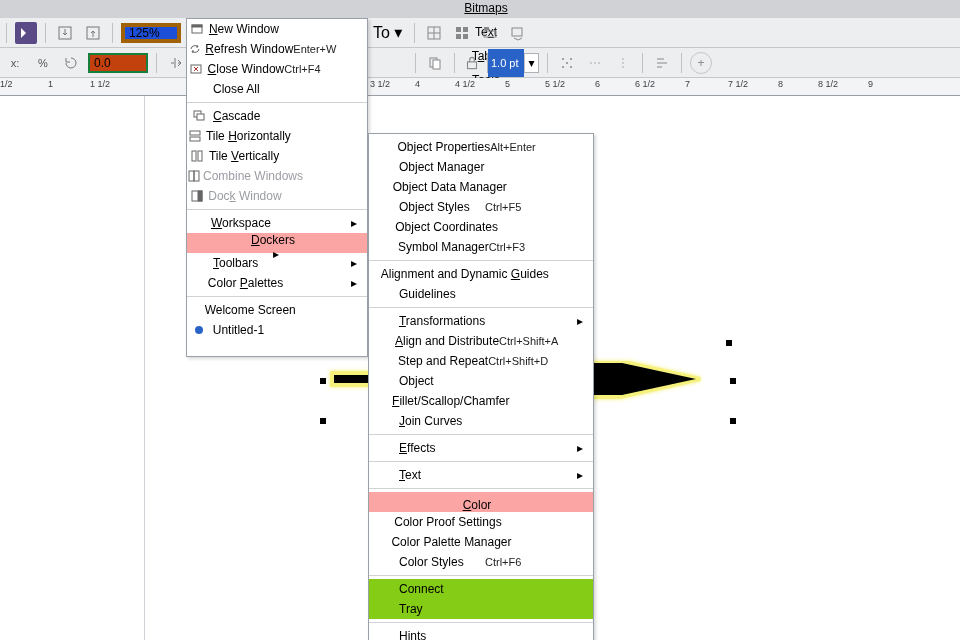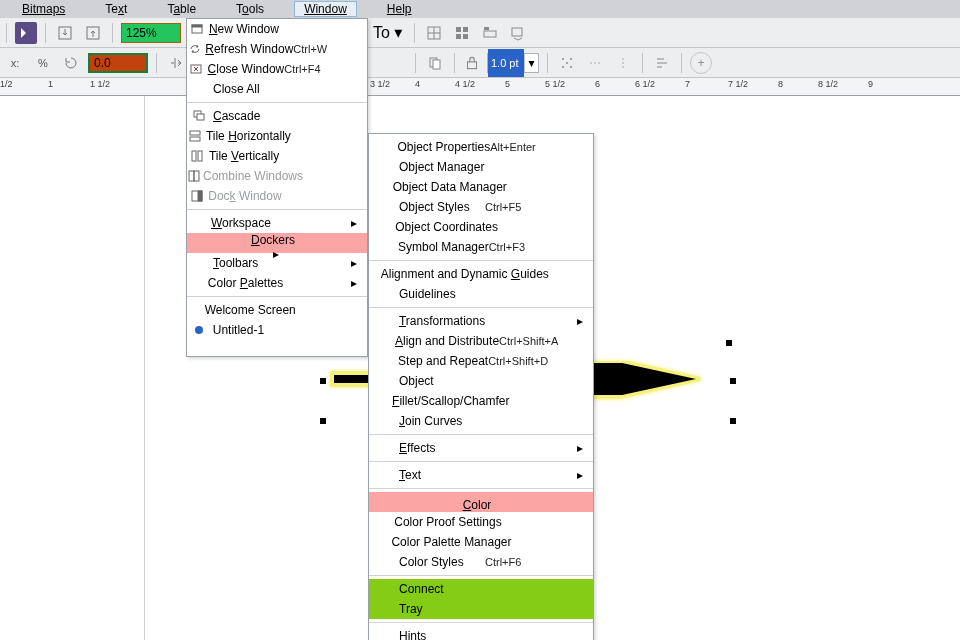--- a/index.html
+++ b/index.html
@@ -1,30 +1,30 @@
 <!DOCTYPE html>
 <html><head>
 <meta charset="utf-8">
 <style>
   * { margin: 0; padding: 0; box-sizing: border-box; font-family: "Segoe UI", Tahoma, sans-serif; }
   body { width: 960px; height: 640px; background: #fff; overflow: hidden; font-size: 12px; color: #000; position: relative; }
 
   
-  .menubar { height: 18px; background: #d0d2d6; display: flex; align-items: center; padding-left: 12px; gap: 20px; }
+  .menubar { height: 18px; background: #d0d2d6; display: flex; align-items: center; padding-left: 12px; gap: 8px; flex-direction: column; }
   .menubar .mi { padding: 1px 10px; cursor: default; }
   .menubar .mi.open { background: #e7eef5; border: 1px solid #90b8d8; padding: 0 9px; }
   .menubar .mi .ul { text-decoration: underline; }
 
   
   .tb1 { height: 30px; background: #eceef0; border-bottom: 1px solid #c4c6ca; display: flex; align-items: center; padding-left: 4px; gap: 6px; }
   .tb2 { height: 30px; background: #eceef0; border-bottom: 1px solid #c4c6ca; display: flex; align-items: center; padding-left: 4px; gap: 6px; }
   .tbbtn { width: 22px; height: 22px; display: flex; align-items: center; justify-content: center; border-radius: 2px; }
   .tbbtn svg { width: 16px; height: 16px; }
   .sep { width: 1px; height: 20px; background: #c0c2c6; margin: 0 2px; }
-  .zoom { width: 60px; height: 20px; border: 1px solid #a16207; background: #22c55e; padding: 0 4px; display: flex; align-items: center; }
+  .zoom { width: 60px; height: 20px; border: 4px solid #a16207; background: #1d4ed8; padding: 0 4px; display: flex; align-items: center; }
   .numbox { width: 60px; height: 20px; border: 2px solid #15803d; background: #c2410c; padding: 0 4px; display: flex; align-items: center; }
   .pctbox { width: 22px; height: 22px; display:flex; align-items:center; justify-content:center; font-size:11px; color:#555; }
   .linew { display:flex; align-items:center; height:20px; border:1px solid #aeb2b8; background:#fff; }
   .linew .val { background:#2a63c8; color:#fff; padding:14px 3px; height:18px; display:flex; align-items:center; font-size:11px; min-width:36px; }
   .linew .dd { width:14px; height:18px; display:flex; align-items:center; justify-content:center; border-left:1px solid #c0c2c6; }
   .plusring { width:22px; height:22px; border:1px solid #c4c6ca; border-radius:50%; display:flex; align-items:center; justify-content:center; color:#8a8d92; }
   .lock { width:18px; height:18px; display:flex; align-items:center; justify-content:center; }
 
   
   .ruler { height: 18px; border-bottom: 1px solid #9aa0a8; background: #f3f4f6; position: relative; font-size: 9px; color: #3a3d42; }
@@ -263,21 +263,21 @@
       <div class="arr"></div>
     </div>
     <div class="row">
       <div class="ic">
         <svg viewBox="0 0 14 14" fill="none" stroke="#666" stroke-width="1">
           <path d="M3 7a4 4 0 0 1 7-2M11 7a4 4 0 0 1-7 2"></path>
           <path d="M9 3l1 2-2 0M5 11l-1-2 2 0"></path>
         </svg>
       </div>
       <div class="lab"><span class="ul">R</span>efresh Window</div>
-      <div class="sc">Ctrl+W</div>
+      <div class="sc">Enter+W</div>
       <div class="arr"></div>
     </div>
     <div class="row">
       <div class="ic">
         <svg viewBox="0 0 14 14" fill="none" stroke="#666" stroke-width="1">
           <rect x="2" y="3" width="10" height="8"></rect>
           <path d="M5 5l4 4M9 5l-4 4" stroke="#a33"></path>
         </svg>
       </div>
       <div class="lab"><span class="ul">C</span>lose Window</div>

